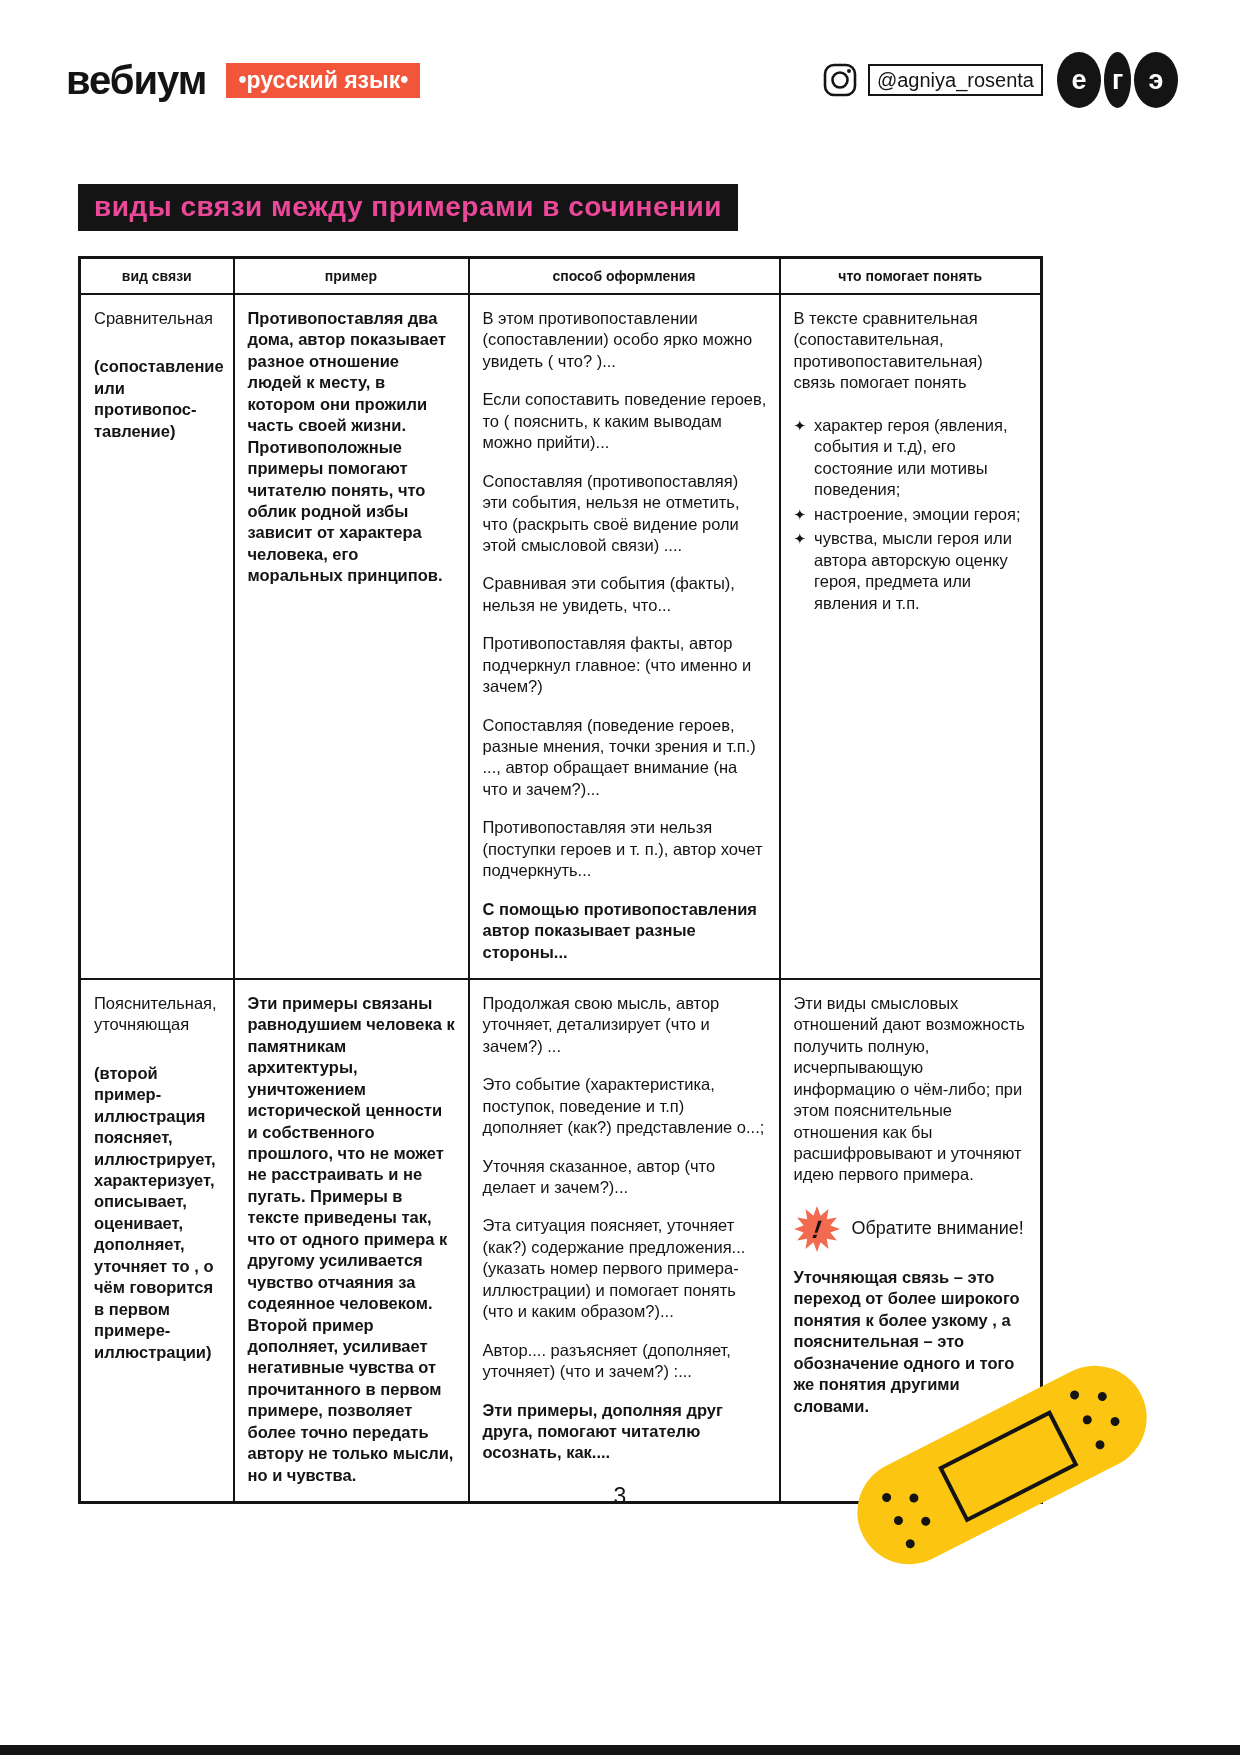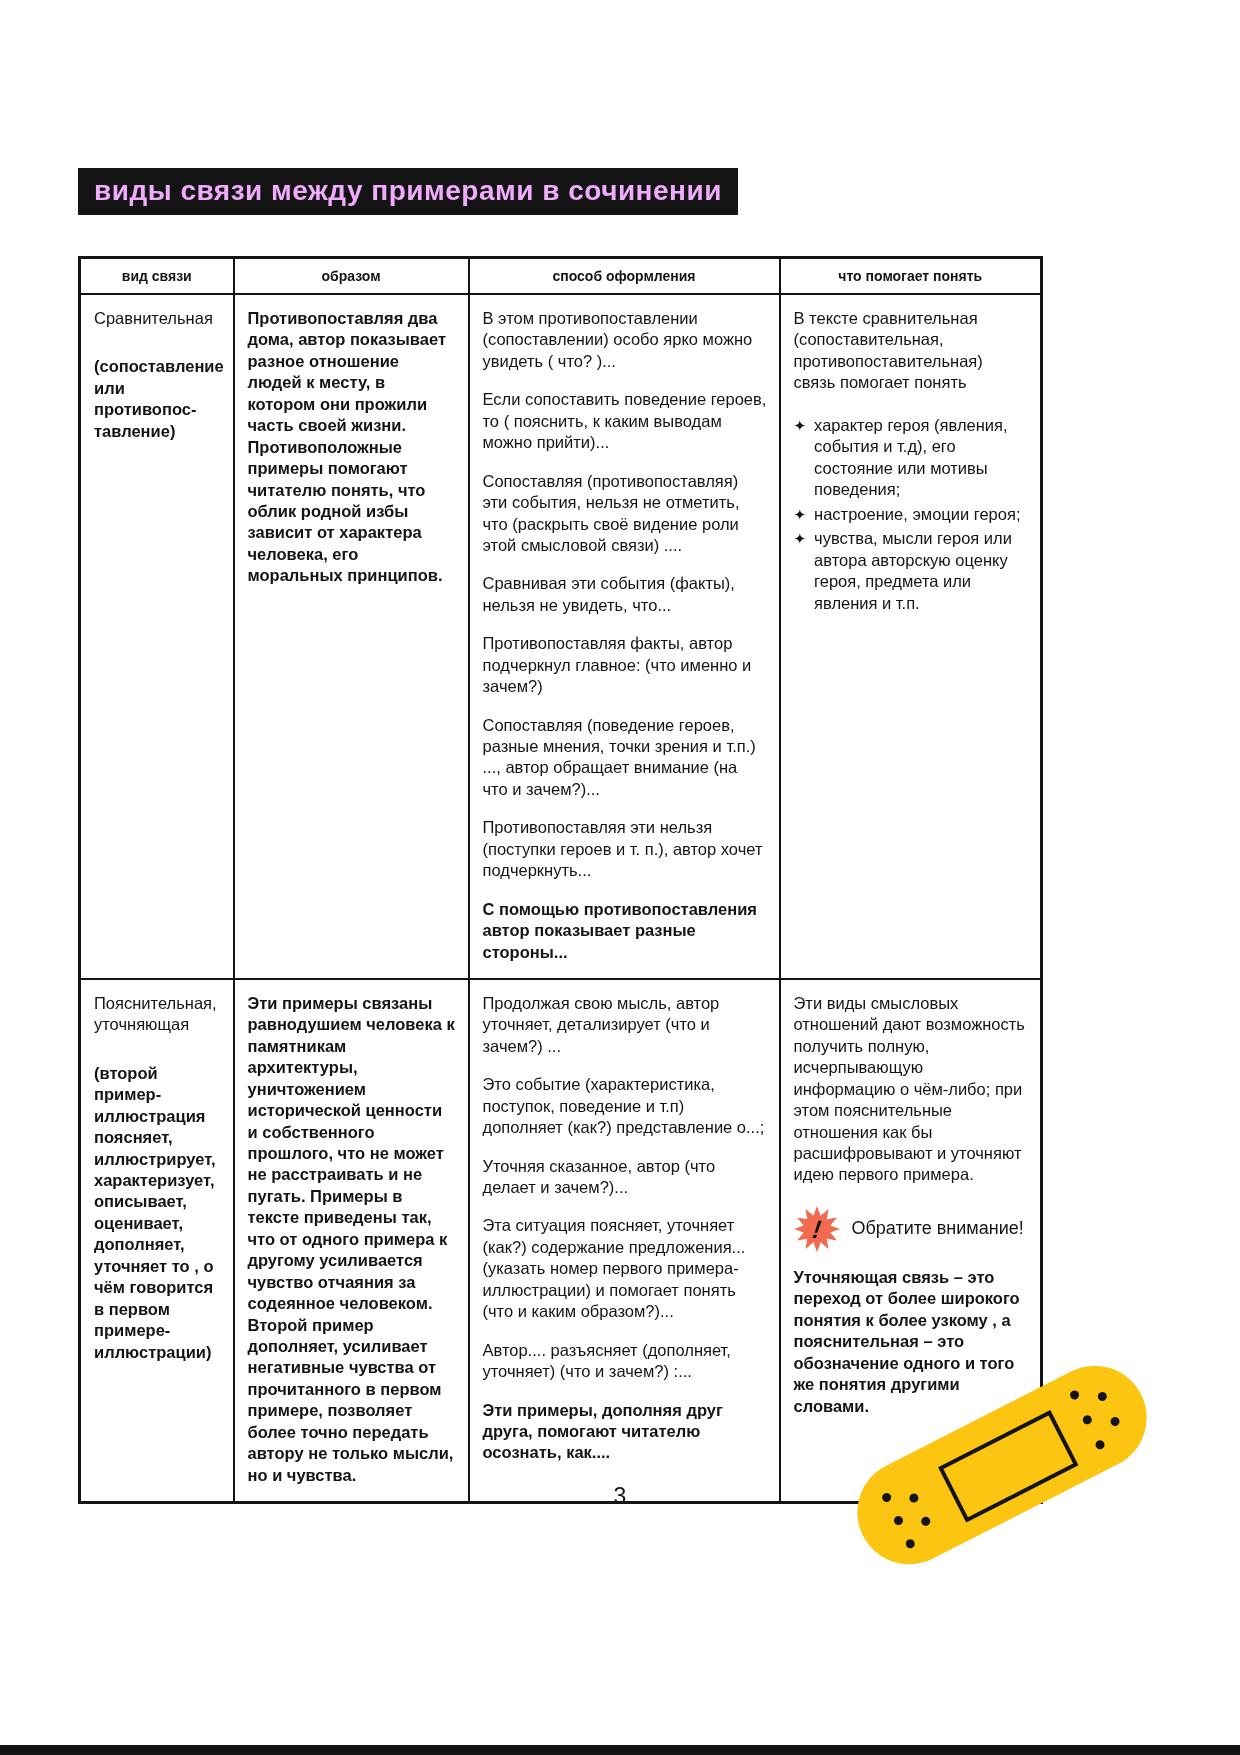--- a/index.html
+++ b/index.html
@@ -28,22 +28,22 @@
   }
   .ege{display:flex;align-items:center;gap:3px;}
   .blob{
     background:#141414;color:#fff;display:flex;align-items:center;justify-content:center;
     font-weight:700;font-size:27px;height:56px;border-radius:50%;line-height:1;
   }
   .b1{width:44px;} .b2{width:27px;} .b3{width:44px;}
 
   
   .title-bar{
-    position:absolute;top:168px;left:78px;
-    background:#141414;color:#f0abfc;
+    position:absolute;top:184px;left:78px;
+    background:#141414;color:#ec4899;
     font-size:28px;font-weight:700;letter-spacing:.5px;
     padding:8px 16px;line-height:1.1;white-space:nowrap;
   }
 
   
   table.main{
     position:absolute;top:256px;left:78px;
     width:962px;border-collapse:collapse;table-layout:fixed;
     border:3px solid #141414;
   }
@@ -92,34 +92,52 @@
   .d1{left:34px;top:24px;} .d2{left:34px;top:50px;} .d3{left:34px;top:76px;}
   .d4{left:58px;top:37px;} .d5{left:58px;top:63px;}
   .d6{left:248px;top:18px;} .d7{left:248px;top:46px;} .d8{left:248px;top:74px;}
   .d9{left:272px;top:32px;} .d10{left:272px;top:60px;}
 </style>
 </head>
 <body>
 
 <div class="page">
 
+  <div class="brand-row">
+    <div class="logo">вебиум</div>
+    <div class="badge">•русский язык•</div>
+    <div class="spacer"></div>
+    <span class="ig-icon">
+      <svg viewBox="0 0 36 36" fill="none" stroke="#141414" stroke-width="2.6">
+        <rect x="3" y="3" width="30" height="30" rx="9"></rect>
+        <circle cx="18" cy="18" r="7.5"></circle>
+        <circle cx="27" cy="9" r="2" fill="#141414" stroke="none"></circle>
+      </svg>
+    </span>
+    <div class="handle">@agniya_rosenta</div>
+    <div class="ege">
+      <span class="blob b1">е</span>
+      <span class="blob b2">г</span>
+      <span class="blob b3">э</span>
+    </div>
+  </div>
 
   <div class="title-bar">виды связи между примерами в сочинении</div>
 
   <table class="main">
     <colgroup>
         <col class="c1">
         <col class="c2">
         <col class="c3">
         <col class="c4">
       </colgroup>
     <thead>
       <tr>
         <th>вид связи</th>
-        <th>образом</th>
+        <th>пример</th>
         <th>способ оформления</th>
         <th>что помогает понять</th>
       </tr>
     </thead>
     <tbody>
       <tr>
         <td>
           <p class="kind-name">Сравнительная</p>
           <p class="kind-note">(сопоставление или противопос-тавление)</p>
         </td>

